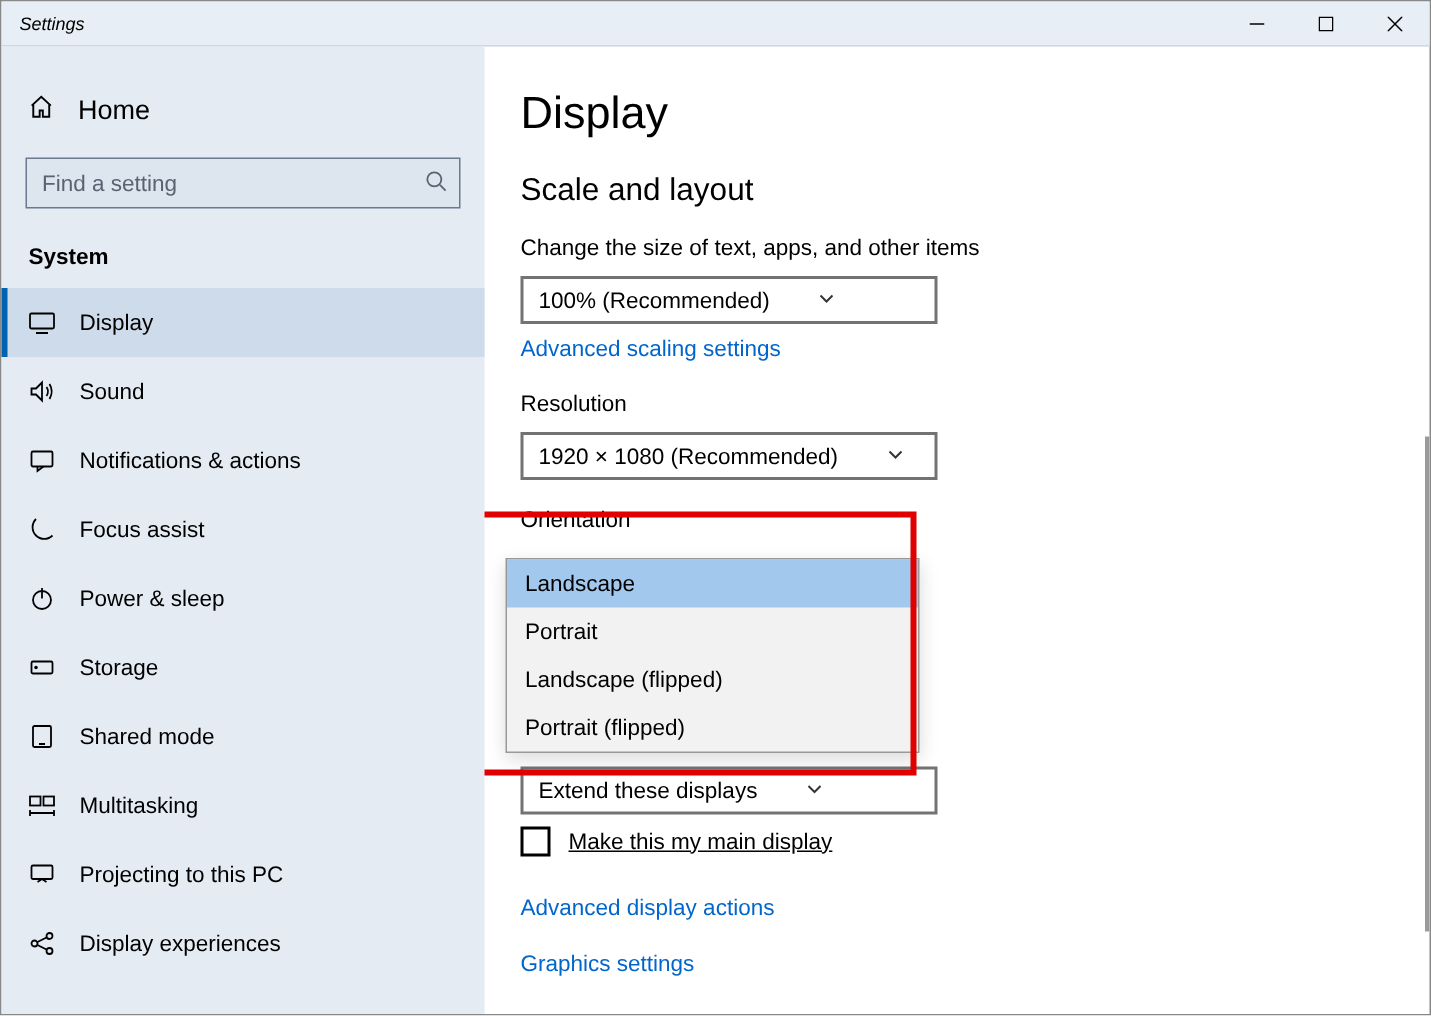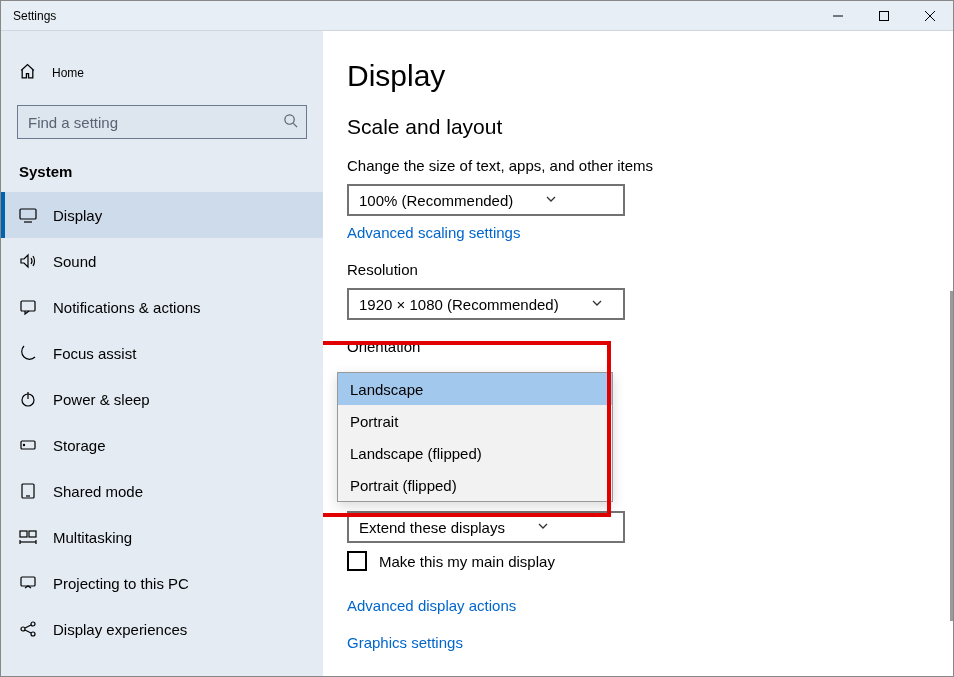--- a/index.html
+++ b/index.html
@@ -1,26 +1,26 @@
 <!DOCTYPE html>
 <html><head>
   <meta charset="utf-8">
   <style>
     * { box-sizing: border-box; margin: 0; padding: 0; }
     body { font-family: "Segoe UI", Arial, sans-serif; font-size: 14px; color: #000; background: #fff; width: 954px; height: 677px; overflow: hidden; position: relative; }
     .window { width: 954px; height: 677px; display: flex; flex-direction: column; border: 1px solid #888; }
-    .titlebar { height: 30px; display: flex; align-items: center; background: #e8eef5; border-bottom: 1px solid #d0d7e0; }
+    .titlebar { height: 30px; display: flex; align-items: center; background: #e8eef5; border-bottom: 1px solid #d0d7e0; font-style: italic; }
     .titlebar-title { padding-left: 12px; font-size: 12px; color: #000; flex: 1; }
     .caption-btns { display: flex; height: 100%; }
     .caption-btn { width: 46px; height: 100%; display: flex; align-items: center; justify-content: center; cursor: default; }
     .caption-btn svg { width: 10px; height: 10px; }
     .body-area { flex: 1; display: flex; min-height: 0; }
     .sidebar { width: 322px; background: #e4ebf3; display: flex; flex-direction: column; padding-top: 18px; }
     .home-row { display: flex; align-items: center; height: 48px; padding-left: 18px; gap: 16px; cursor: default; }
-    .home-row .label { font-size: 12px; }
+    .home-row .label { font-size: 18px; }
     .search-wrap { padding: 8px 16px 16px 16px; }
     .search-box { position: relative; border: 1px solid #6b7b8f; background: #dde5ef; height: 34px; display: flex; align-items: center; }
     .search-input { border: none; background: transparent; width: 100%; height: 100%; padding: 0 34px 0 10px; font-size: 15px; color: #5a6372; outline: none; }
     .search-input::placeholder { color: #5a6372; }
     .search-icon-wrap { position: absolute; right: 8px; top: 50%; transform: translateY(-50%); color: #5a6372; }
     .category-label { font-weight: 600; font-size: 15px; padding: 8px 18px 12px 18px; }
     .nav-list { display: flex; flex-direction: column; }
     .nav-item { display: flex; align-items: center; height: 46px; padding-left: 18px; gap: 16px; cursor: default; position: relative; }
     .nav-item .icon { width: 18px; height: 18px; display: flex; align-items: center; justify-content: center; }
     .nav-item .label { font-size: 15px; }
@@ -30,21 +30,21 @@
     .page-title { font-size: 30px; font-weight: 400; margin-bottom: 22px; }
     .section-title { font-size: 21px; font-weight: 400; margin-bottom: 18px; }
     .field-label { font-size: 15px; margin-bottom: 10px; }
     .dropdown { width: 278px; height: 32px; border: 2px solid #737373; display: flex; align-items: center; padding: 0 10px; justify-content: flex-start; background: #fff; cursor: default; margin-bottom: 8px; gap: 32px; }
     .dropdown .val { font-size: 15px; }
     .link { color: #0066cc; font-size: 15px; cursor: default; display: inline-block; }
     .spacer-md { height: 20px; }
     .spacer-sm { height: 10px; }
     .checkbox-row { display: flex; align-items: center; gap: 12px; margin-top: 8px; }
     .checkbox-box { width: 20px; height: 20px; border: 2px solid #000; background: #fff; }
-    .checkbox-label { font-size: 15px; }
+    .checkbox-label { font-size: 15px; text-decoration: underline; }
     .scrollbar-track { position: absolute; right: 0; top: 0; bottom: 0; width: 4px; background: transparent; }
     .scrollbar-thumb { position: absolute; right: 0; width: 3px; background: #9a9a9a; }
     .highlight-box { border: 4px solid #e00000; position: absolute; pointer-events: none; }
     .popup { position: absolute; background: #f2f2f2; border: 1px solid #999; box-shadow: 0 4px 12px rgba(0,0,0,0.15); }
     .popup-item { height: 32px; display: flex; align-items: center; padding: 0 12px; font-size: 15px; cursor: default; }
     .popup-item.selected { background: #a3c8ee; }
   </style>
 </head>
 <body>
 

